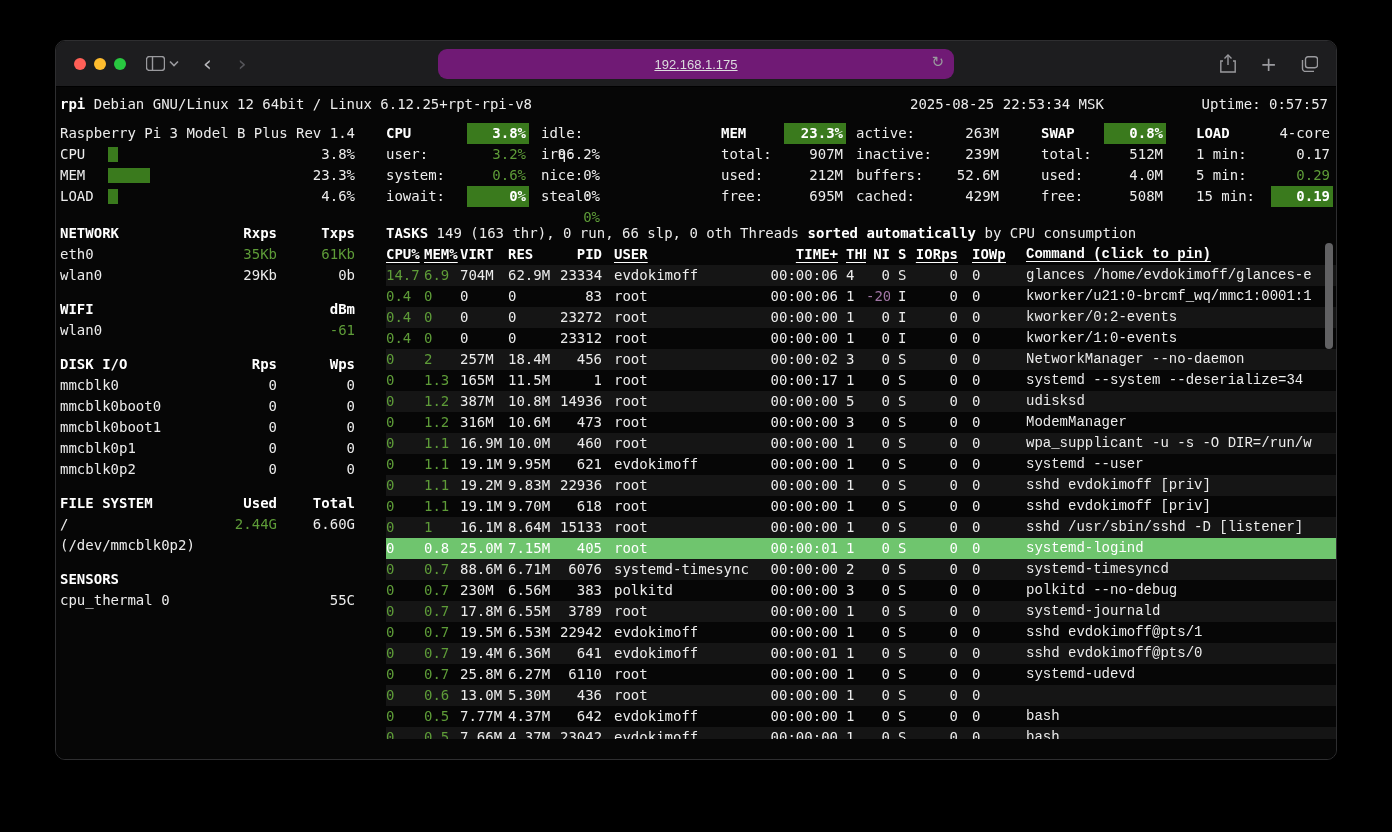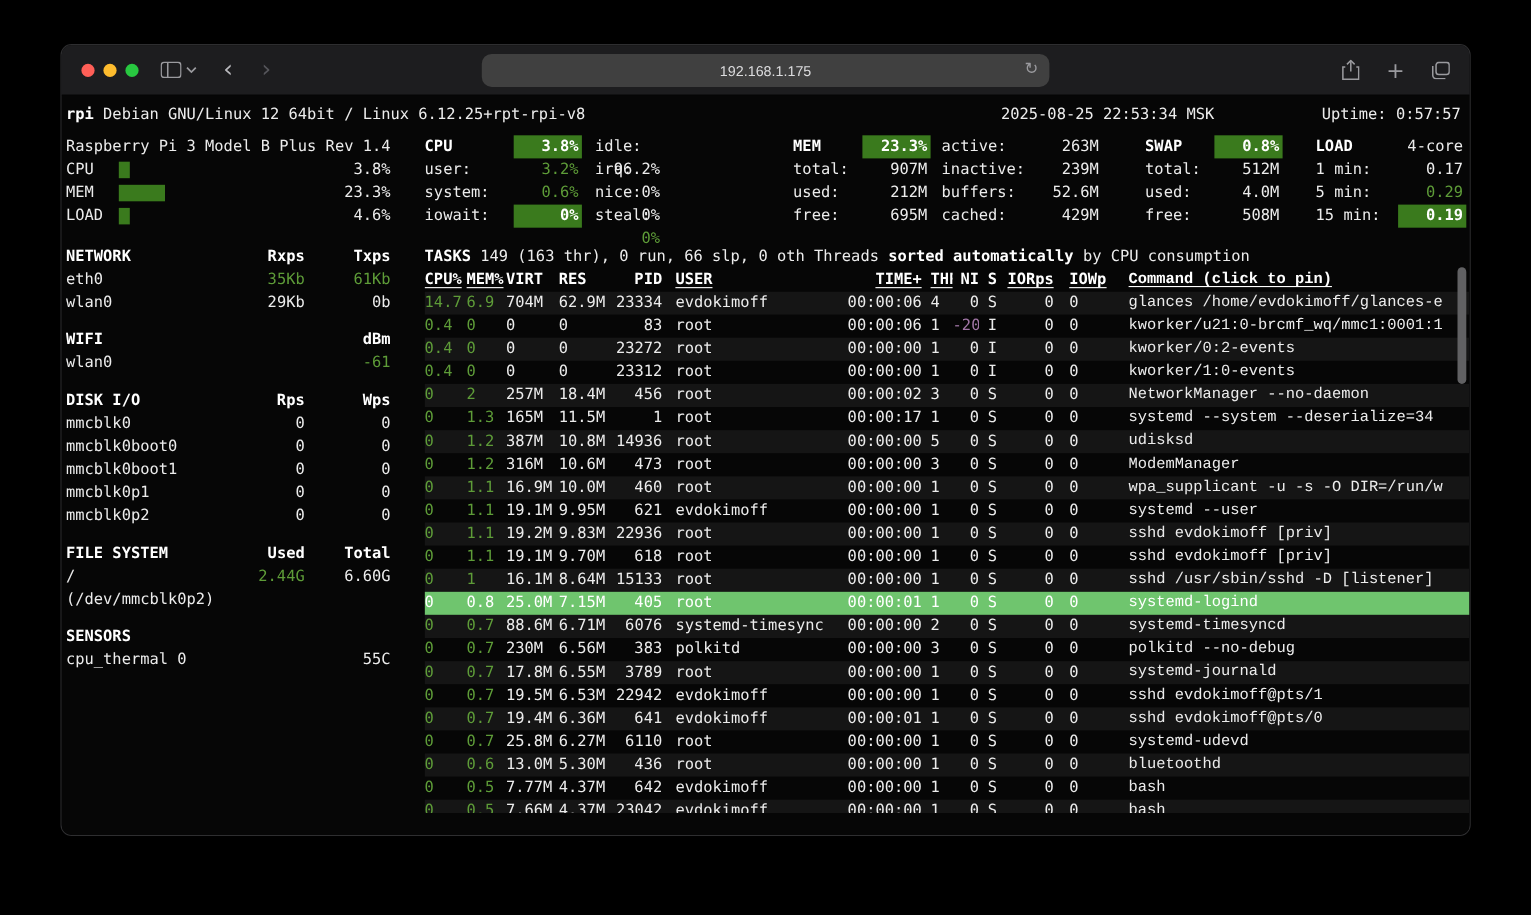--- a/index.html
+++ b/index.html
@@ -16,22 +16,22 @@
     font-family:"Liberation Sans", sans-serif; }
   .tl { width:12px; height:12px; border-radius:50%; margin-right:8px; }
   .tl.red{background:#ff5f57}.tl.yellow{background:#febc2e}.tl.green{background:#28c840}
   .tb-icon { color:#9a9a9e; display:flex; align-items:center; justify-content:center; }
   .tb-icon svg { display:block; }
   .sidebar-group { display:flex; align-items:center; margin-left:12px; gap:4px; }
   .nav-group { display:flex; align-items:center; margin-left:24px; gap:26px; }
   .chev { font-size:22px; line-height:1; font-family:"DejaVu Sans", sans-serif; }
   .chev.back { color:#b9b9bd; } .chev.fwd { color:#55555a; }
   .urlbar { position:absolute; left:50%; top:8px; transform:translateX(-50%);
-    width:516px; height:30px; background:#404040; border-radius:9px;
-    display:flex; align-items:center; justify-content:center; color:#dcdcde; font-size:13px; }
+    width:516px; height:30px; background:#701a75; border-radius:9px;
+    display:flex; align-items:center; justify-content:center; color:#dcdcde; font-size:13px;text-decoration:underline; }
   .reload { position:absolute; right:10px; top:4px; color:#9a9a9e; font-size:15px;
     font-family:"DejaVu Sans", sans-serif; }
   .right-icons { margin-left:auto; display:flex; align-items:center; gap:24px; }
   .plus { font-size:20px; color:#9a9a9e; font-family:"DejaVu Sans", sans-serif; }
 
   
   .g-content { position:relative; height:673px; background:#060606; color:#ececec;
     font-size:14px; line-height:21px; }
   b, .bold { font-weight:bold; color:#fff; }
   .green { color:#5e9c38; }
@@ -714,21 +714,20 @@
               <span class="cell c-virt">13.0M</span>
               <span class="cell c-res">5.30M</span>
               <span class="cell c-pid a-r">436</span>
               <span class="cell c-user">root</span>
               <span class="cell c-time a-r">00:00:00</span>
               <span class="cell c-thr">1</span>
               <span class="cell c-ni a-r">0</span>
               <span class="cell c-s">S</span>
               <span class="cell c-ior a-r">0</span>
               <span class="cell c-iow">0</span>
-              <span class="cell c-cmd">bluetoothd</span>
             </div>
             <div class="prow">
               <span class="cell c-cpu green">0</span>
               <span class="cell c-mem green">0.5</span>
               <span class="cell c-virt">7.77M</span>
               <span class="cell c-res">4.37M</span>
               <span class="cell c-pid a-r">642</span>
               <span class="cell c-user">evdokimoff</span>
               <span class="cell c-time a-r">00:00:00</span>
               <span class="cell c-thr">1</span>

